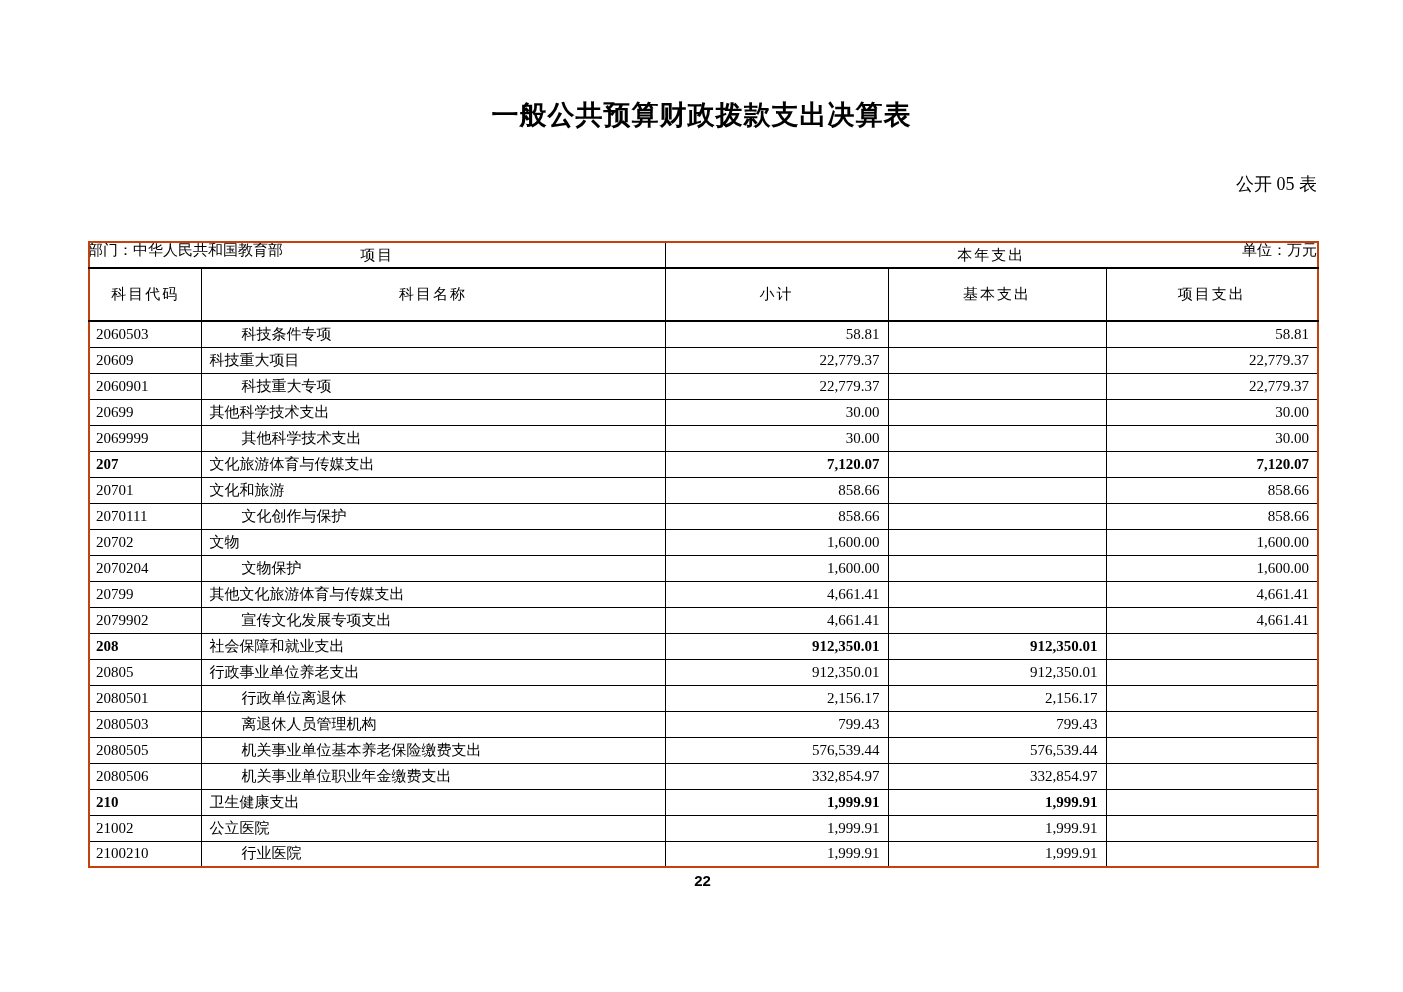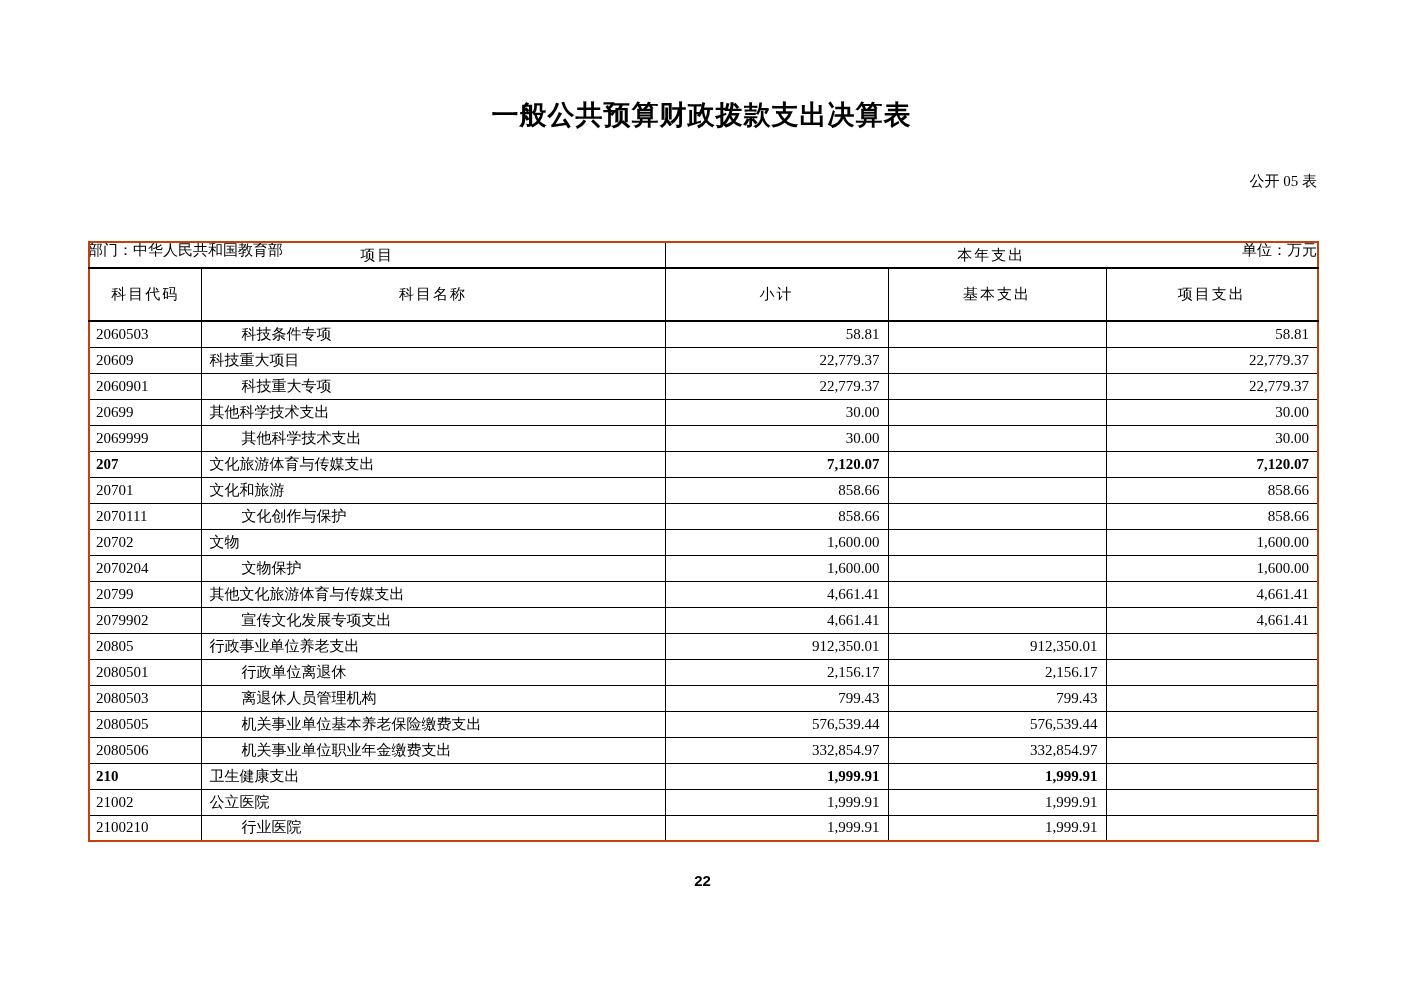--- a/index.html
+++ b/index.html
@@ -8,21 +8,21 @@
     position:relative; width:1403px; height:992px; background:#ffffff;
     color:#000; font-family:"Liberation Serif","DejaVu Serif",serif;
     overflow:hidden;
   }
   .title {
     position:absolute; top:97px; left:0; width:100%;
     text-align:center; font-size:27px; font-weight:700; letter-spacing:1px;
   }
   .form-label {
     position:absolute; top:172px; left:88px; width:1229px;
-    text-align:right; font-size:15px;
+    text-align:right; font-size:18px;
   }
   .meta-row {
     position:absolute; top:197px; left:88px; width:1229px;
     display:flex; justify-content:space-between; font-size:15px;margin-top:44px;
   }
   .budget-table {
     position:absolute; top:221px; left:88px; width:1229px;
     border-collapse:collapse; table-layout:fixed; font-size:15px;
     border:2px solid #c2410c;
     margin-top:20px;
@@ -170,20 +170,27 @@
   </tr>
 
   <tr class="indent-2">
     <td class="code">2079902</td>
     <td class="name">宣传文化发展专项支出</td>
     <td class="num">4,661.41</td>
     <td class="num"></td>
     <td class="num">4,661.41</td>
   </tr>
 
+  <tr class="indent-1 bold">
+    <td class="code">208</td>
+    <td class="name">社会保障和就业支出</td>
+    <td class="num">912,350.01</td>
+    <td class="num">912,350.01</td>
+    <td class="num"></td>
+  </tr>
 
   <tr class="indent-1">
     <td class="code">20805</td>
     <td class="name">行政事业单位养老支出</td>
     <td class="num">912,350.01</td>
     <td class="num">912,350.01</td>
     <td class="num"></td>
   </tr>
 
   <tr class="indent-2">

